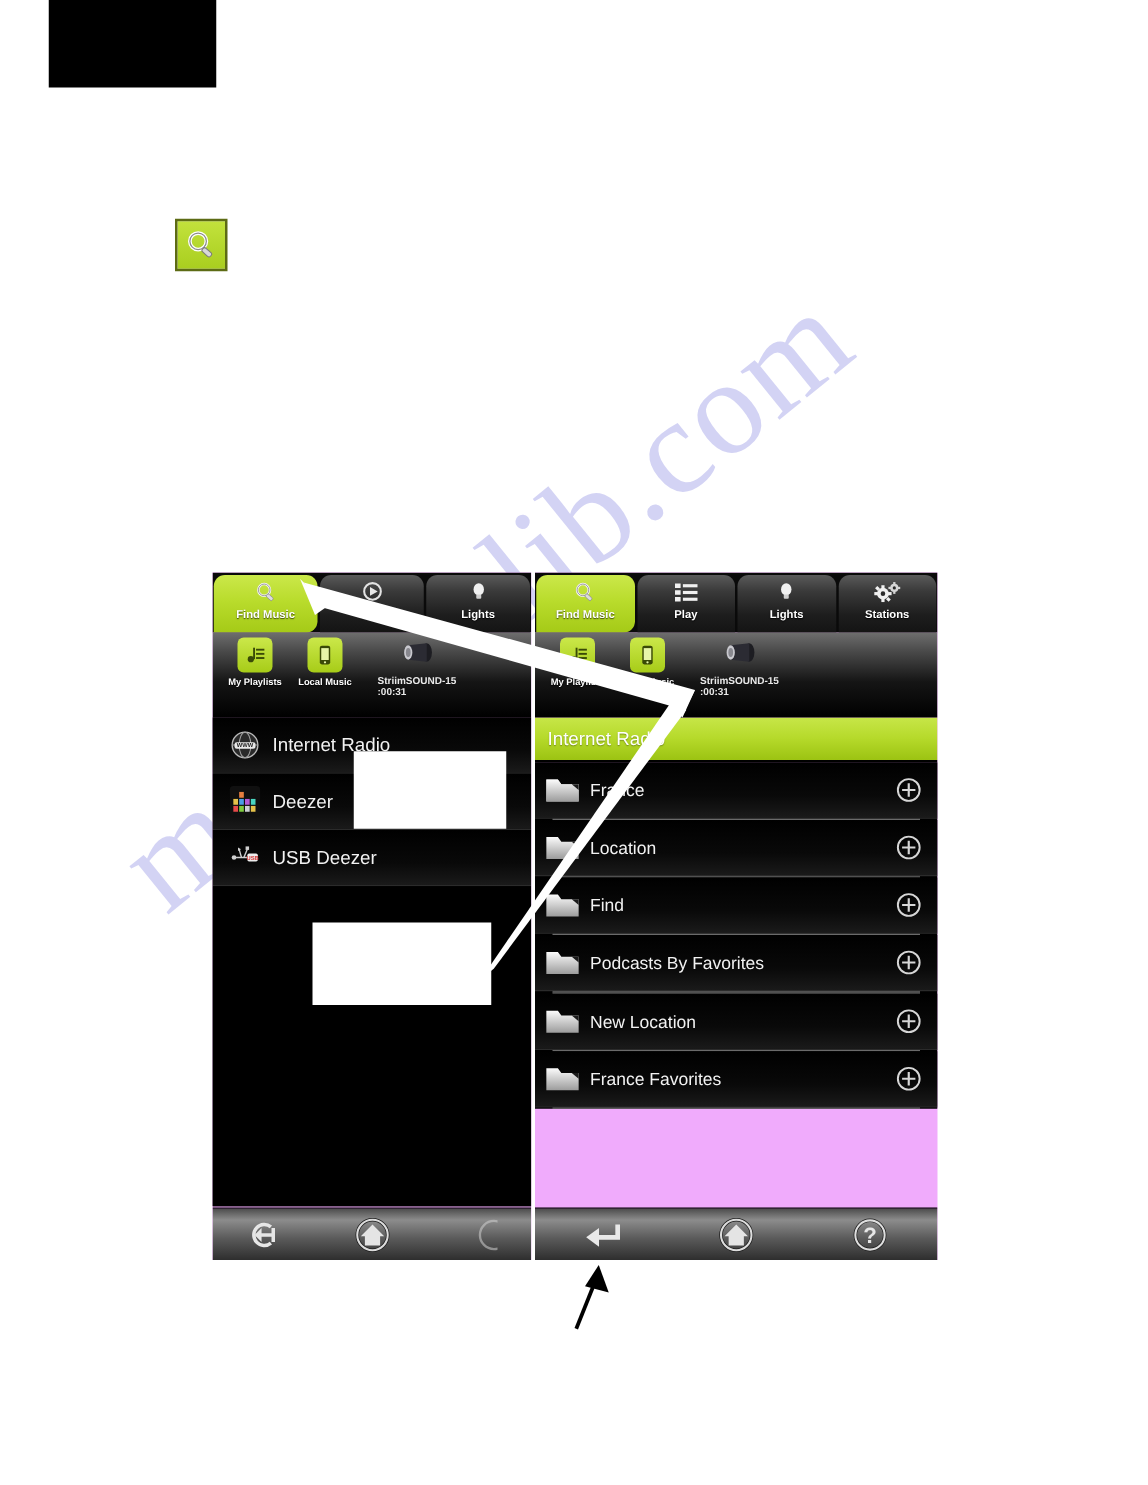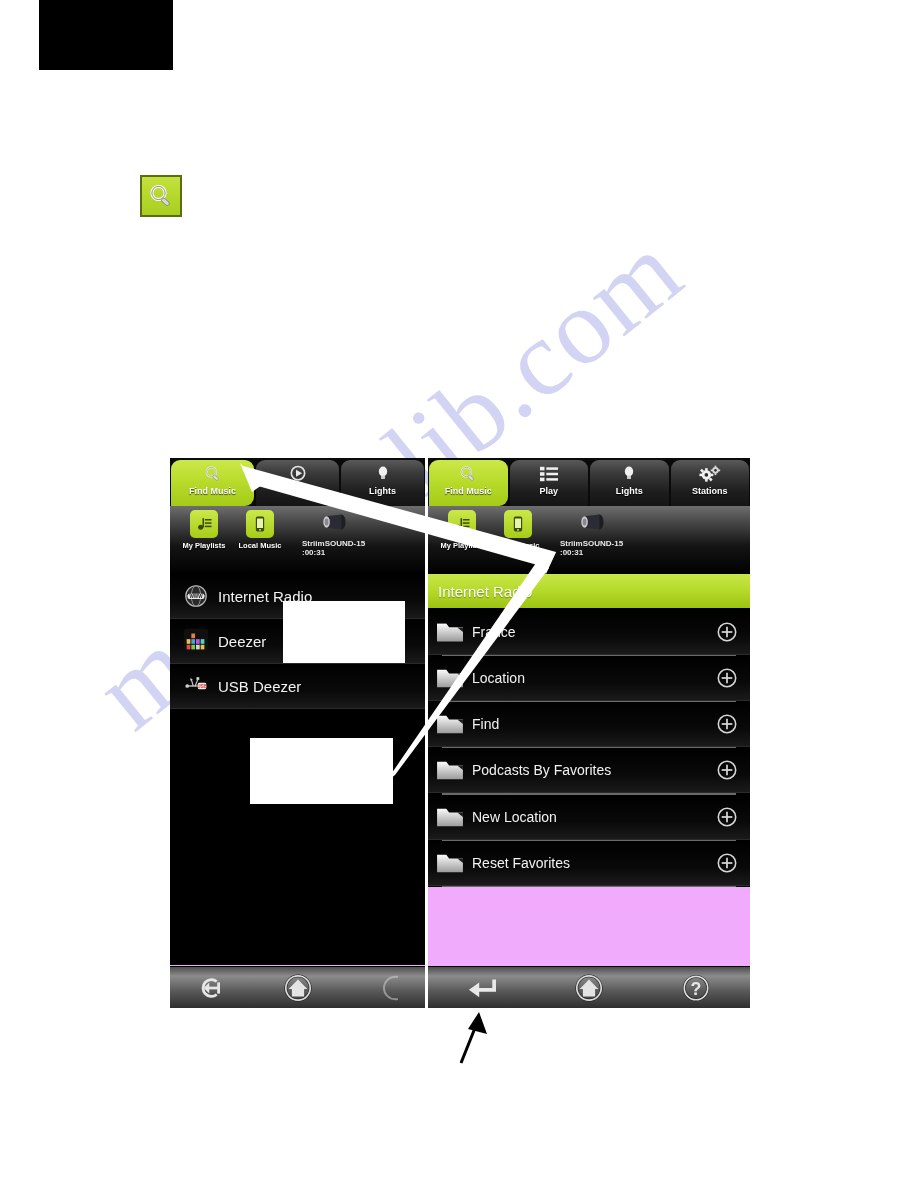--- a/index.html
+++ b/index.html
@@ -516,21 +516,21 @@
       </div>
       <div class="row-sep"></div>
 
       <div class="row row-folder">
         <div class="ricon">
           <svg width="30" height="24" viewBox="0 0 32 26">
             <path d="M2 4 L12 4 L15 8 L30 8 L30 23 L2 23 Z" fill="url(#fg)"></path>
             <path d="M24 8 L30 8 L30 13 Z" fill="#1b1b1b"></path>
           </svg>
         </div>
-        <div class="rlabel">Reset Favorites</div>
+        <div class="rlabel">France Favorites</div>
         <div class="rplus">
           <svg width="22" height="22" viewBox="0 0 24 24">
             <circle cx="12" cy="12" r="9.5" fill="none" stroke="#d6d6d6" stroke-width="1.7"></circle>
             <line x1="12" y1="6.2" x2="12" y2="17.8" stroke="#d6d6d6" stroke-width="1.9"></line>
             <line x1="6.2" y1="12" x2="17.8" y2="12" stroke="#d6d6d6" stroke-width="1.9"></line>
           </svg>
         </div>
       </div>
       <div class="row-sep"></div>
     </div>

